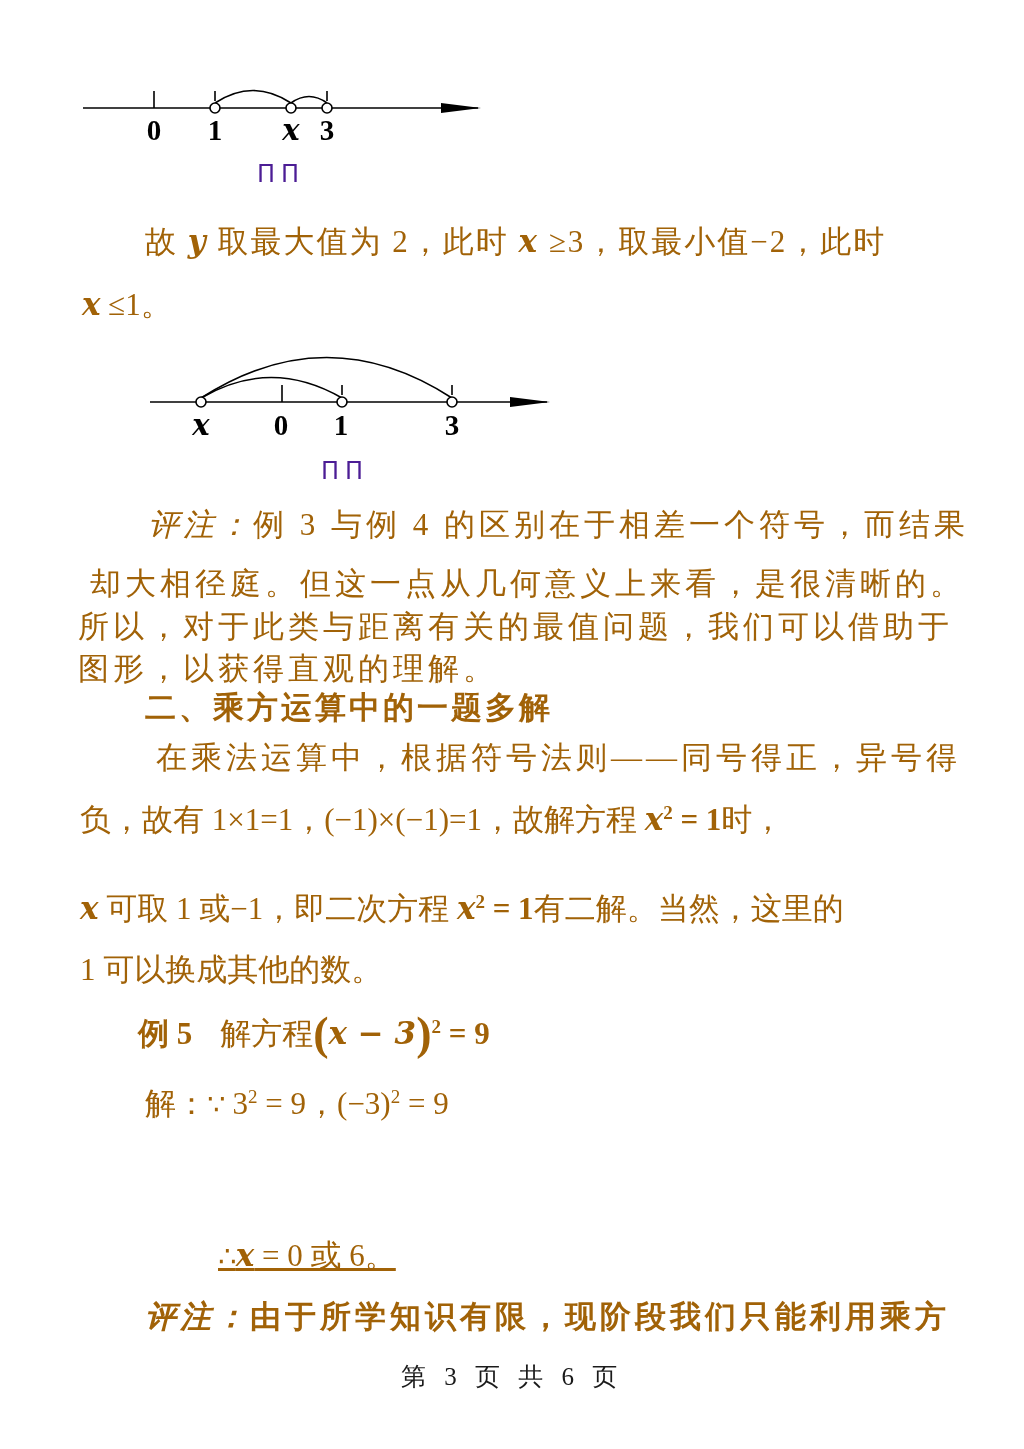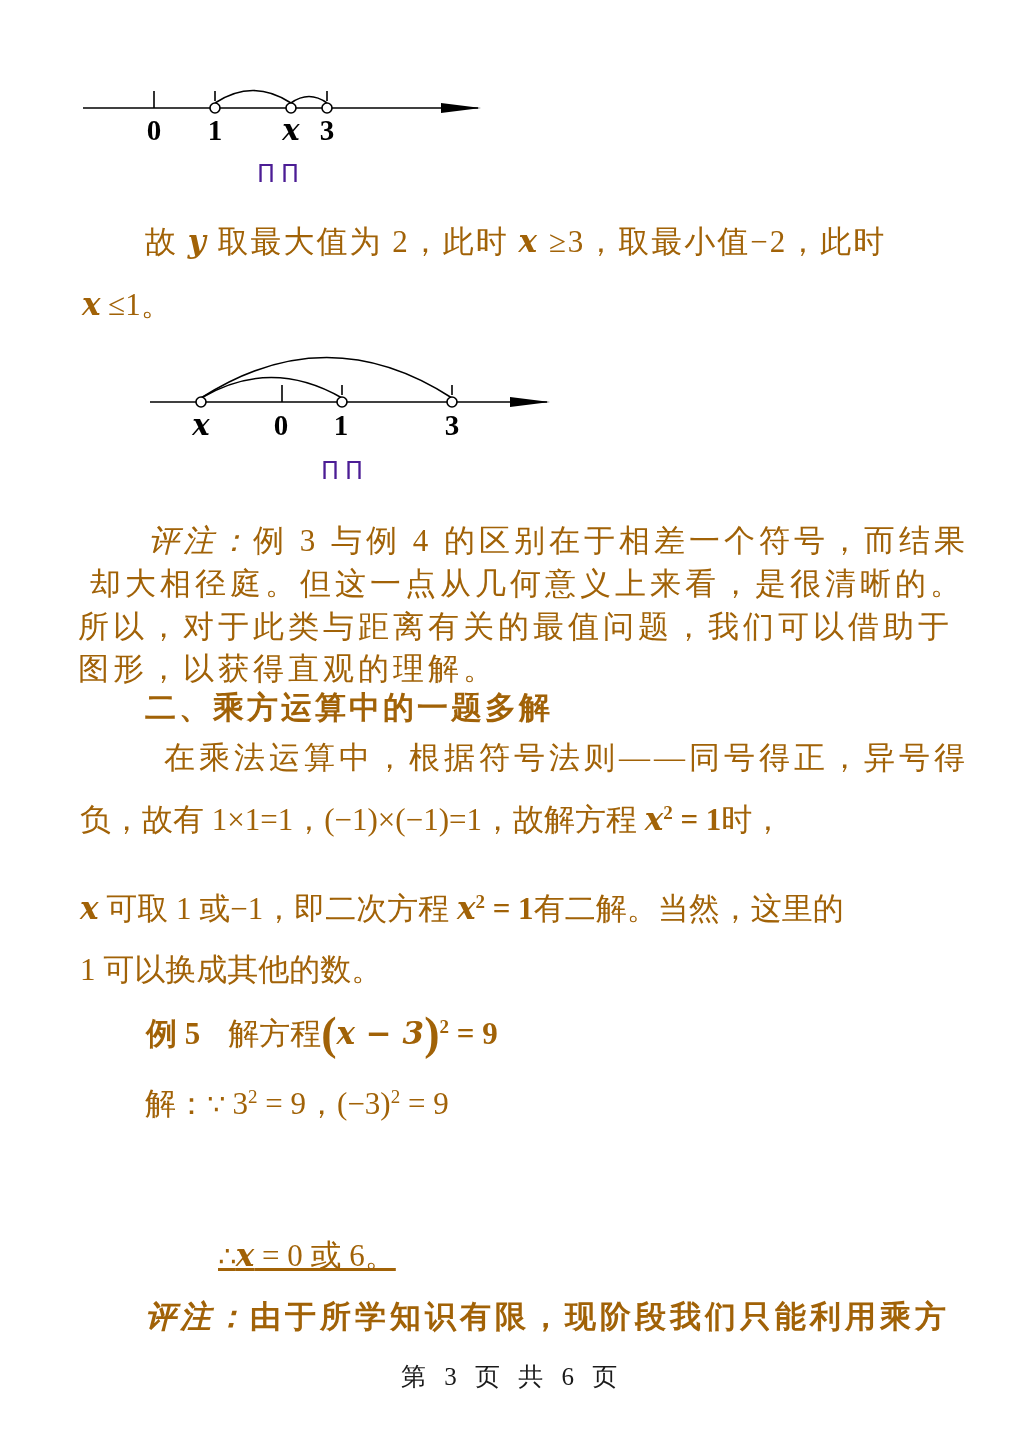--- a/index.html
+++ b/index.html
@@ -72,39 +72,39 @@
       <circle class="dot" cx="197" cy="52" r="5"></circle>
       <circle class="dot" cx="307" cy="52" r="5"></circle>
       <text class="dlabel dlabel-it" x="56" y="85">x</text>
       <text class="dlabel" x="136" y="85">0</text>
       <text class="dlabel" x="196" y="85">1</text>
       <text class="dlabel" x="307" y="85">3</text>
     </svg>
     <div class="cap" style="left:176px;top:107px;">ПП</div>
   </div>
 
-  <div class="ln ls4" style="left:148px;top:520px;">
+  <div class="ln ls4" style="left:148px;top:504px;">
     <span class="it">评注：</span><span>例 3 与例 4 的区别在于相差一个符号，而结果</span>
   </div>
   <div class="ln ls4" style="left:90px;top:563px;">却大相径庭。但这一点从几何意义上来看，是很清晰的。</div>
   <div class="ln ls4" style="left:78px;top:606px;">所以，对于此类与距离有关的最值问题，我们可以借助于</div>
   <div class="ln ls4" style="left:78px;top:648px;">图形，以获得直观的理解。</div>
 
   <div class="ln b ls3" style="left:145px;top:687px;">二、乘方运算中的一题多解</div>
 
-  <div class="ln ls4" style="left:164px;top:737px;">在乘法运算中，根据符号法则——同号得正，异号得</div>
+  <div class="ln ls4" style="left:156px;top:737px;">在乘法运算中，根据符号法则——同号得正，异号得</div>
   <div class="ln" style="left:80px;top:799px;">
     <span>负，故有 1×1=1，(−1)×(−1)=1，故解方程 </span><span class="bi">x</span><sup class="b">2</sup><span class="b"> = 1</span><span>时，</span>
   </div>
   <div class="ln" style="left:80px;top:888px;">
     <span class="bi">x</span><span> 可取 1 或−1，即二次方程 </span><span class="bi">x</span><sup class="b">2</sup><span class="b"> = 1</span><span>有二解。当然，这里的</span>
   </div>
   <div class="ln" style="left:80px;top:949px;">1 可以换成其他的数。</div>
 
-  <div class="ln" style="left:146px;top:1013px;">
+  <div class="ln" style="left:138px;top:1013px;">
     <span class="b">例 5</span><span style="display:inline-block;width:28px;"></span><span>解方程</span><span class="bigp">(</span><span class="bi">x − 3</span><span class="bigp">)</span><sup class="b">2</sup><span class="b"> = 9</span>
   </div>
 
   <div class="ln" style="left:145px;top:1083px;">
     <span>解：</span><span class="sym">∵</span><span> 3</span><sup>2</sup><span> = 9，(−3)</span><sup>2</sup><span> = 9</span>
   </div>
   <div class="ln" style="left:218px;top:1235px;text-decoration:underline;">
     <span class="sym">∴</span><span class="bi">x</span><span> = 0 或 6。</span>
   </div>
 

